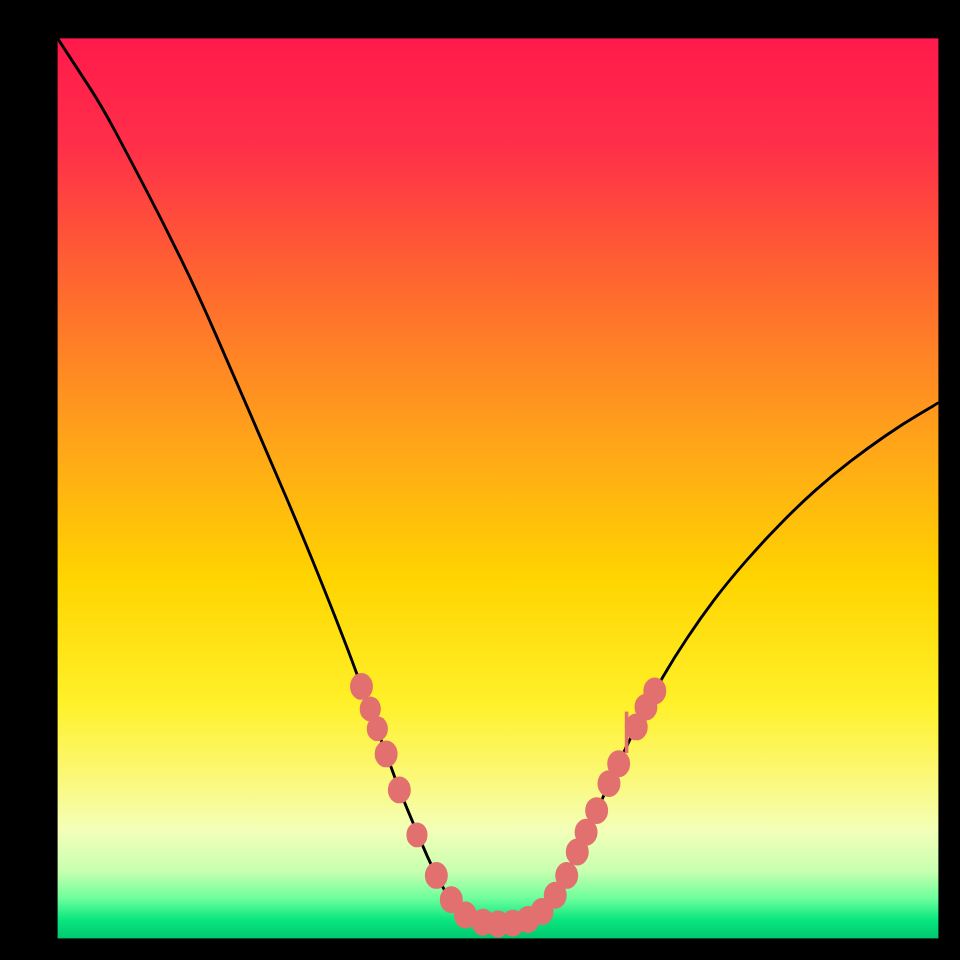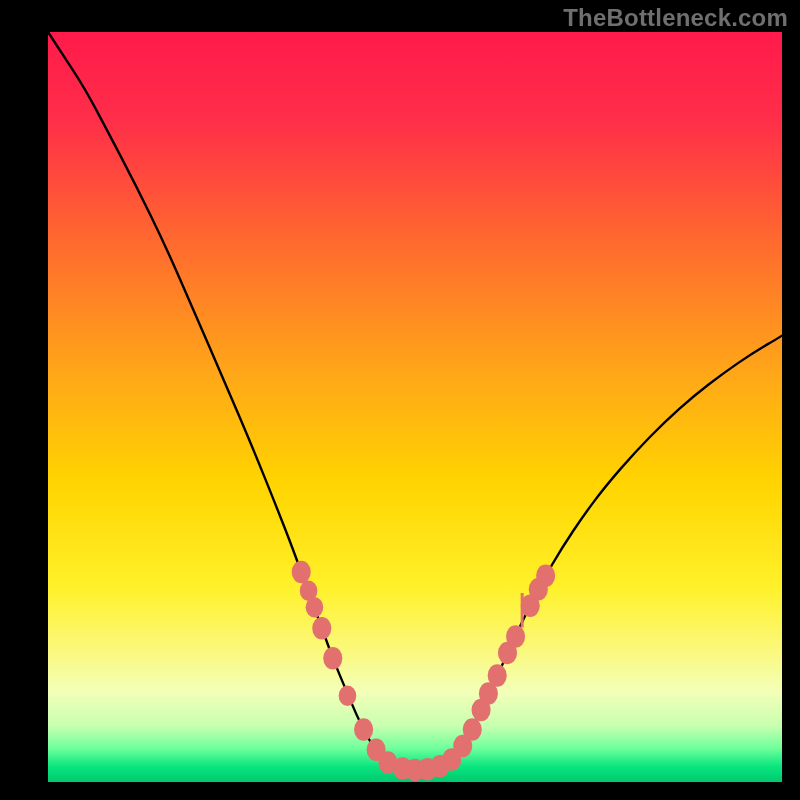--- a/index.html
+++ b/index.html
@@ -30,21 +30,20 @@
   svg {
     position: absolute;
     top: 0;
     left: 0;
   }
 </style>
 </head>
 <body>
 
 <div class="container">
-  <div class="watermark">TheBottleneck.com</div>
   <svg id="chart-svg" width="800" height="800" viewBox="0 0 800 800">
     <defs>
       <linearGradient id="bg-grad" x1="0" y1="0" x2="0" y2="1">
           <stop offset="0.00%" stop-color="#ff1a4b"></stop>
           <stop offset="12.00%" stop-color="#ff2f49"></stop>
           <stop offset="28.00%" stop-color="#ff6a2e"></stop>
           <stop offset="45.00%" stop-color="#ffa519"></stop>
           <stop offset="60.00%" stop-color="#ffd400"></stop>
           <stop offset="74.00%" stop-color="#fff12a"></stop>
           <stop offset="82.00%" stop-color="#fbf877"></stop>

